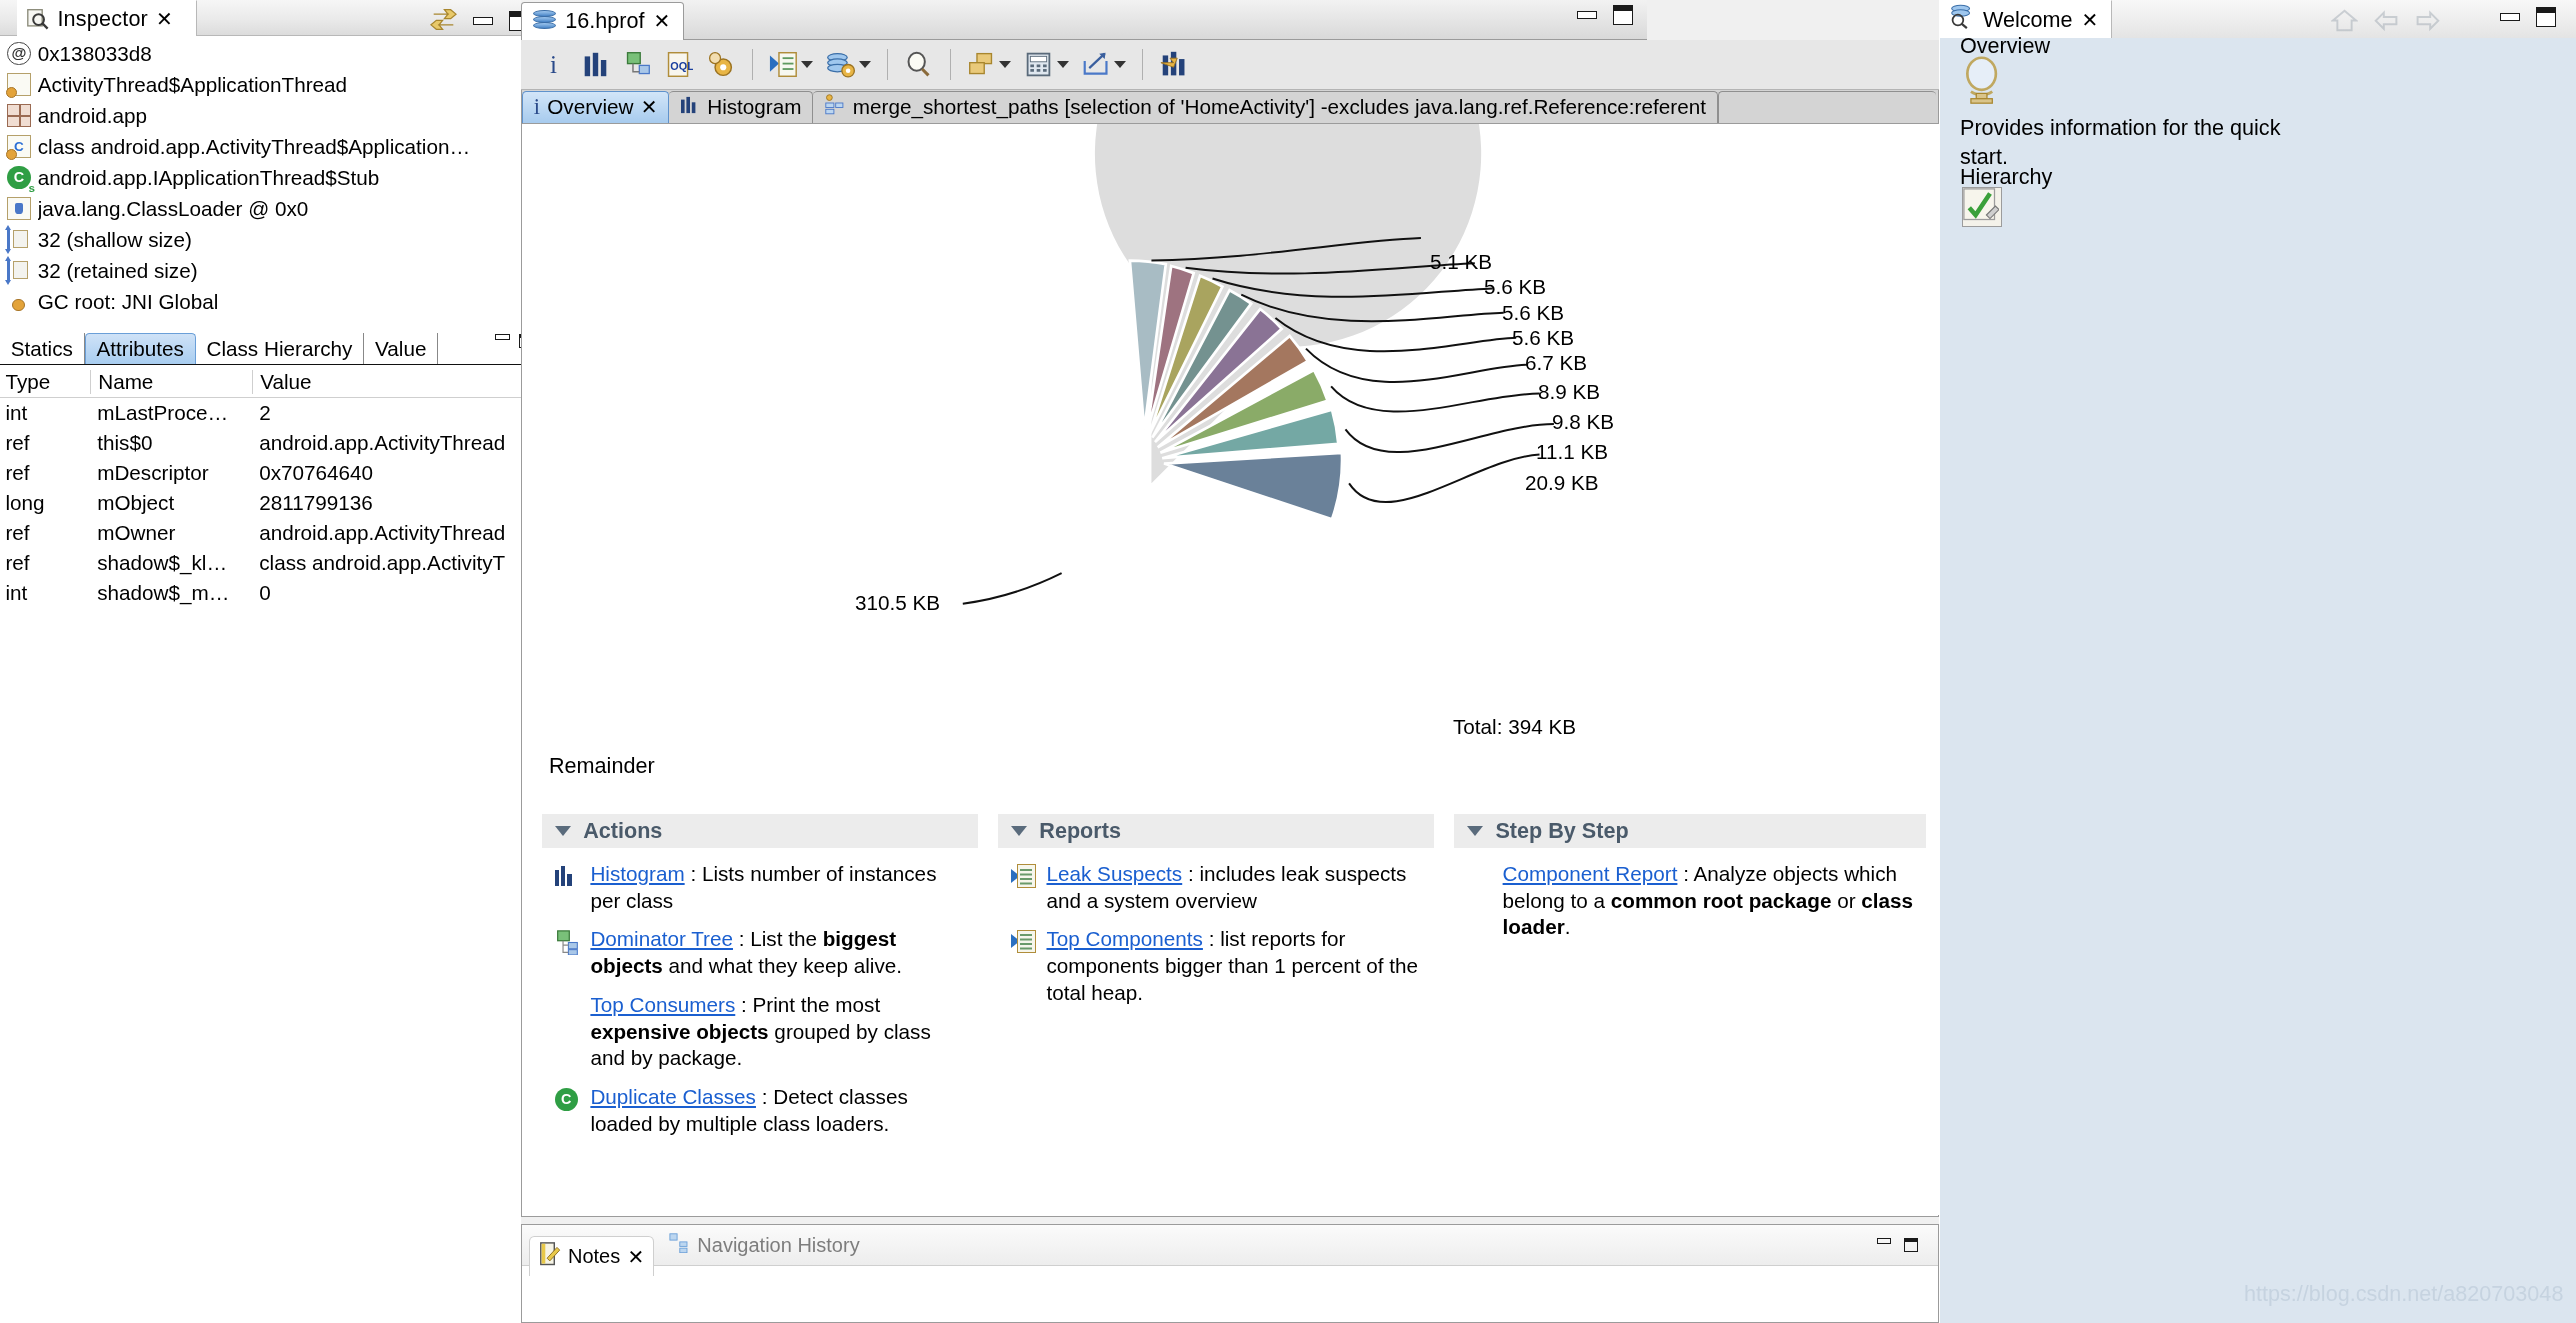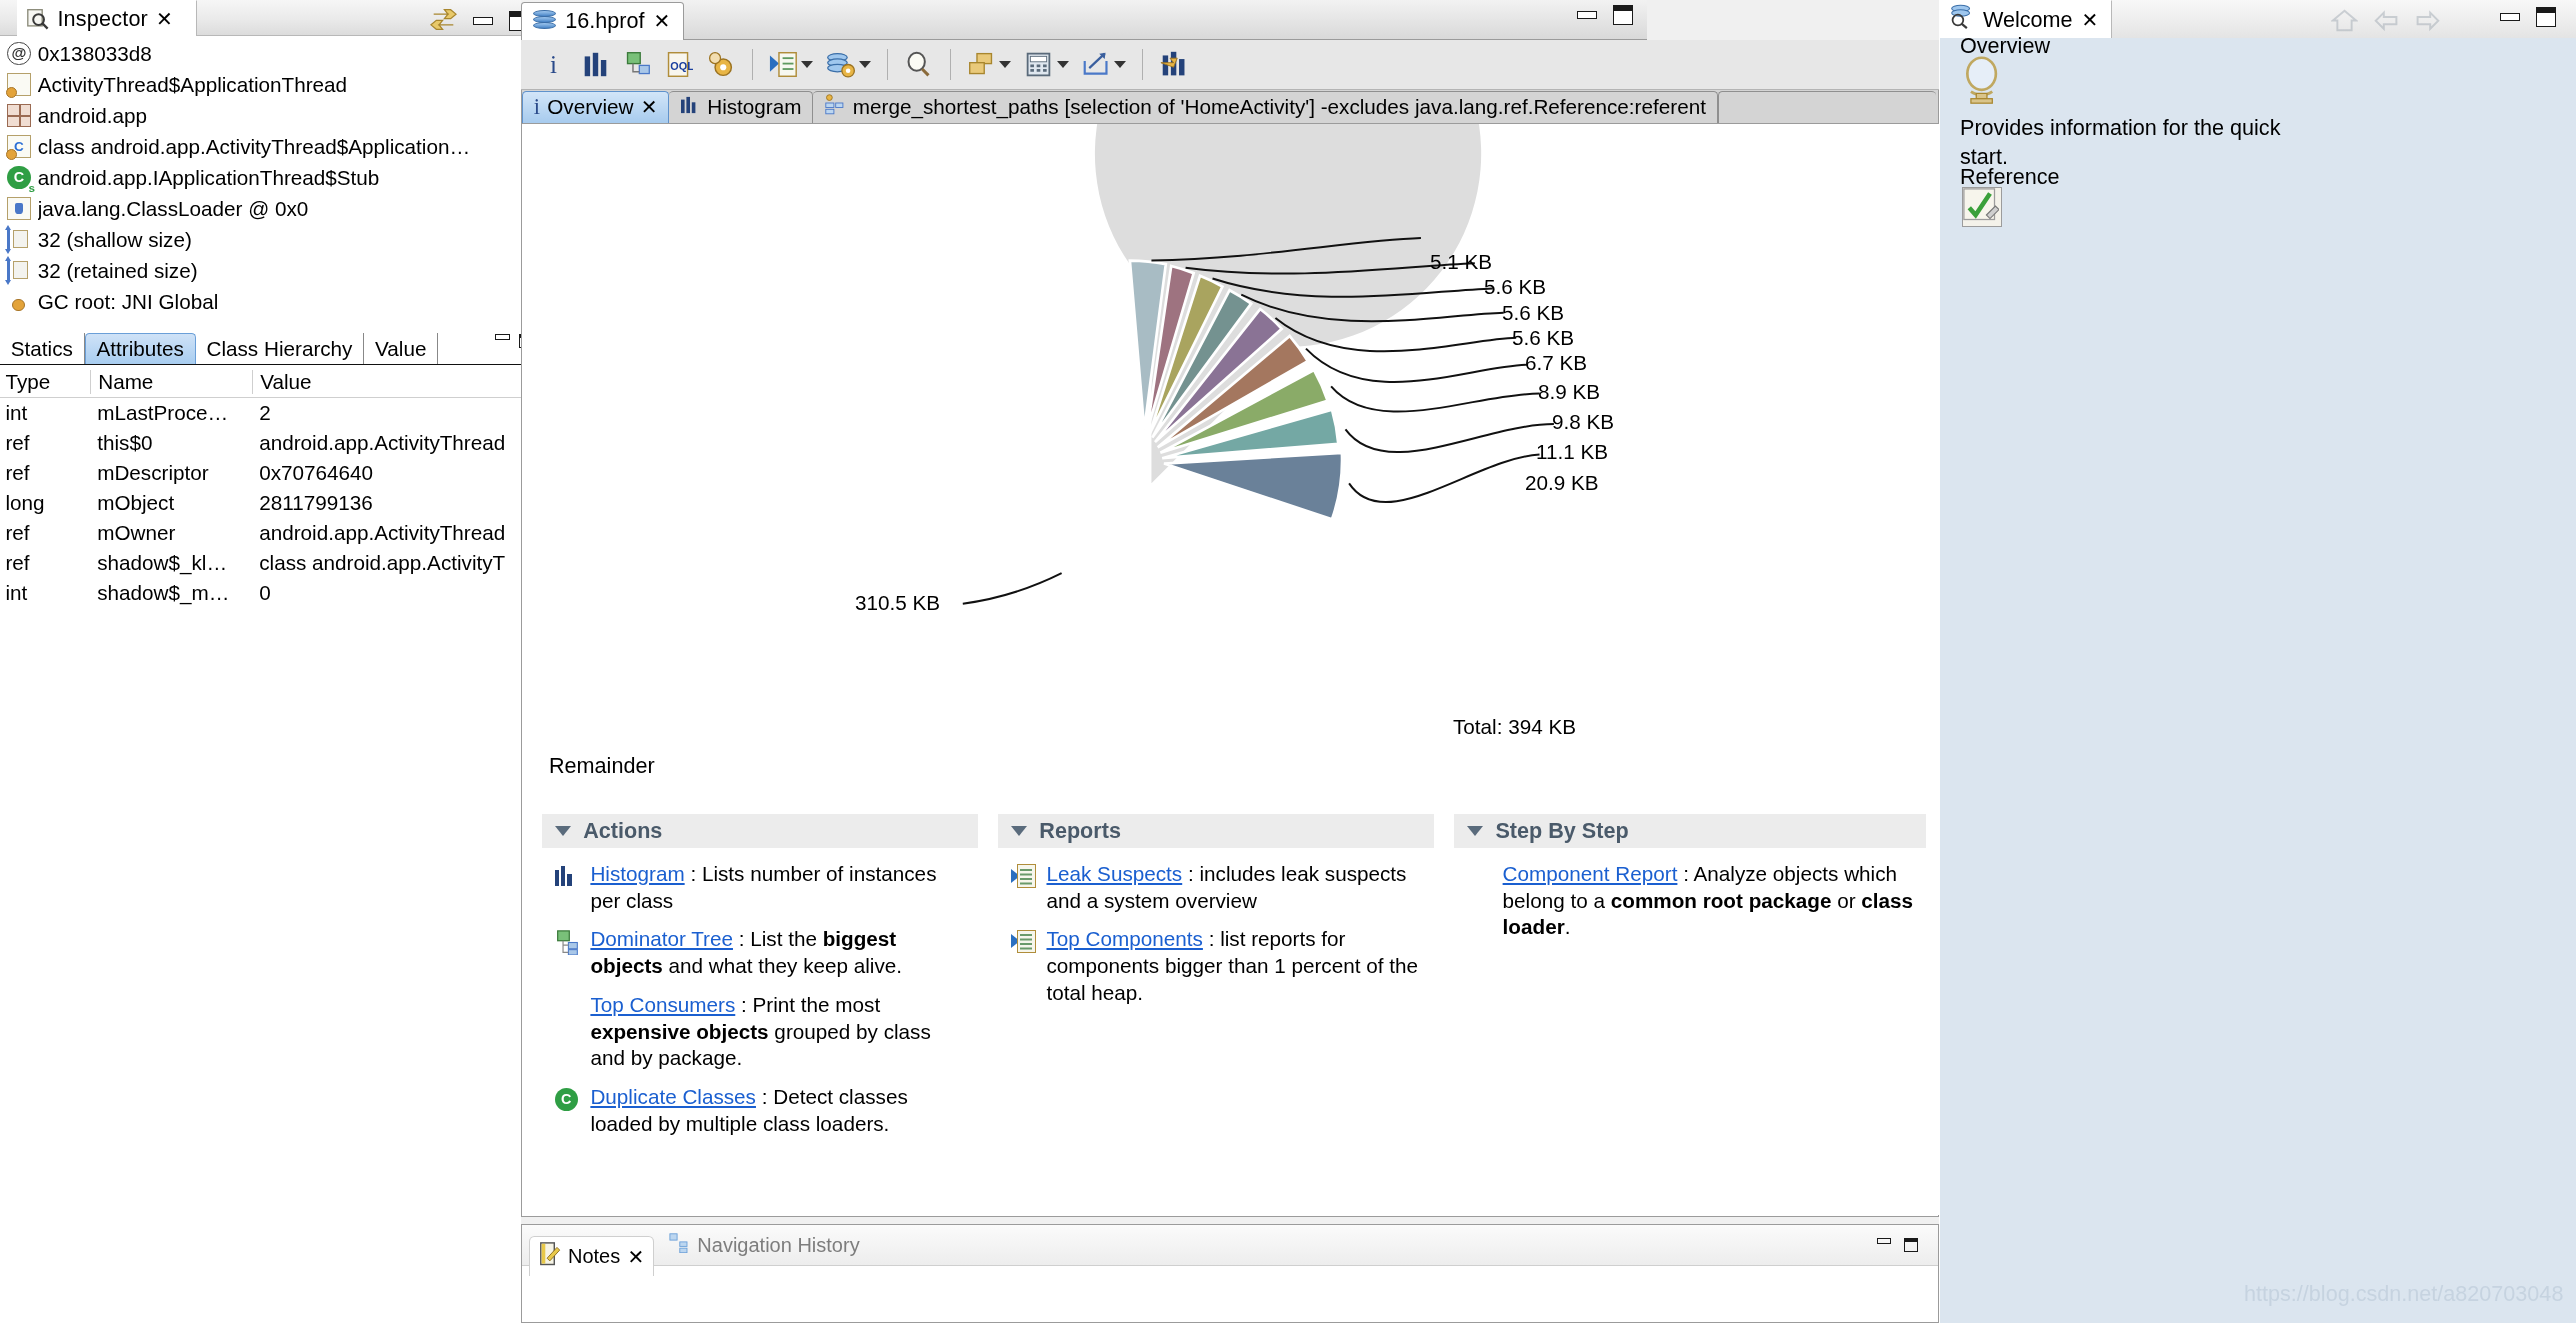--- a/index.html
+++ b/index.html
@@ -774,21 +774,21 @@
       <div class="w-heading" style="left:20px; top:-5.4px;">Overview</div>
       <span class="w-globe" style="left:21.6px; top:16px;">
         <svg width="41" height="52" viewBox="0 0 46 58">
           <ellipse cx="22" cy="22" rx="16" ry="18" fill="#e6eef8" stroke="#c0a860" stroke-width="3"></ellipse>
           <path d="M10 42 q12 8 24 0" fill="none" stroke="#c0a860" stroke-width="3"></path>
           <rect x="16" y="44" width="12" height="6" fill="#d9c48a" stroke="#a8862e" stroke-width="1.4"></rect>
           <rect x="10" y="50" width="24" height="5" fill="#d9c48a" stroke="#a8862e" stroke-width="1.4"></rect>
         </svg>
       </span>
       <div class="w-para" style="left:20px; top:76px;">Provides information for the quick start.</div>
-      <div class="w-heading" style="left:20px; top:126px;">Reference</div>
+      <div class="w-heading" style="left:20px; top:126px;">Hierarchy</div>
       <span class="w-tutico" style="left:21.6px; top:149px;">
         <svg width="36" height="36" viewBox="0 0 40 40">
           <rect x="1" y="1" width="34" height="34" fill="#f7f5ec" stroke="#9c9c9c" stroke-width="1.4"></rect>
           <path d="M7 22 l7 8 L30 6" fill="none" stroke="#3aa03a" stroke-width="5"></path>
           <path d="M26 30 L36 20 l4 4 -10 10 z" fill="#cfcfcf" stroke="#777" stroke-width="1.2"></path>
         </svg>
       </span>
       <div class="watermark">https://blog.csdn.net/a820703048</div>
     </div>
   </div>

